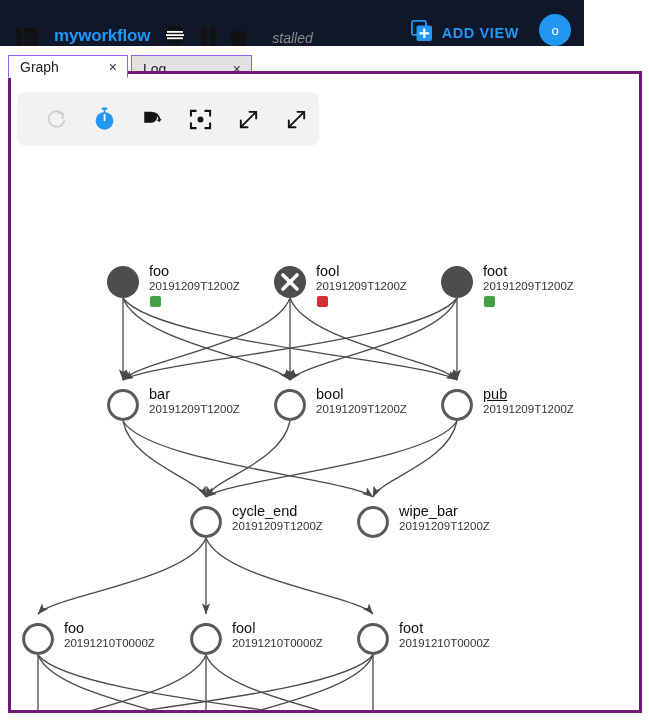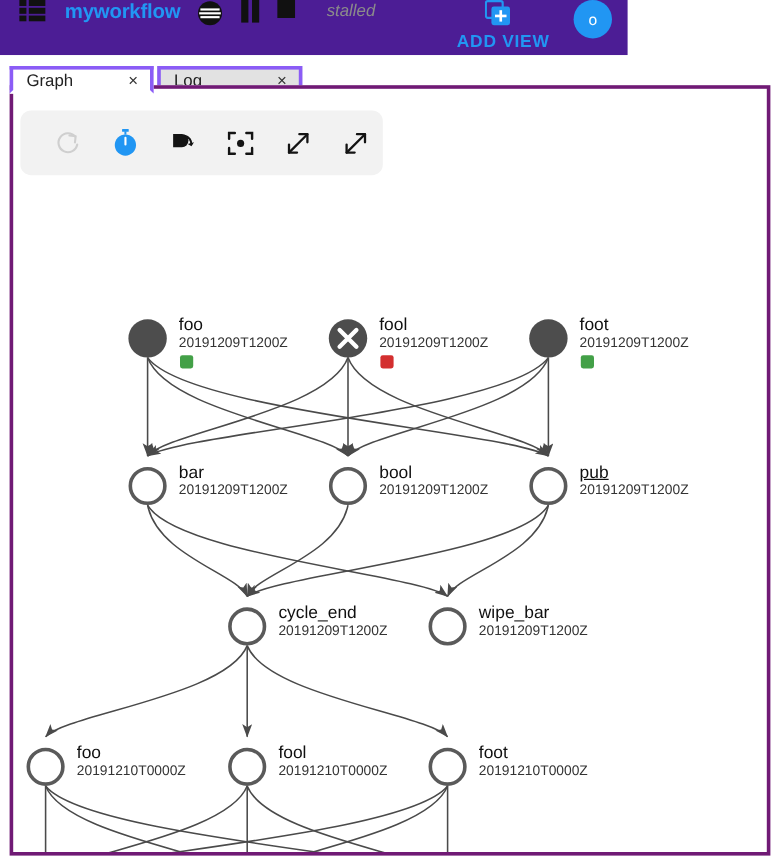--- a/index.html
+++ b/index.html
@@ -6,44 +6,43 @@
     margin: 0; padding: 0;
     width: 650px; height: 720px;
     background: #ffffff;
     font-family: "Liberation Sans", sans-serif;
     overflow: hidden;
   }
 
   
   #appbar {
     position: absolute; left: 0; top: 0;
-    width: 523px; height: 46px;
-    background: #4c1d95;
-    display: flex; align-items: flex-start;
+    width: 584px; height: 46px;
+    background: #0f172a;
+    display: flex; align-items: flex-end;
   }
   #menu-icon { margin-left: 16px; width: 22px; height: 18px; cursor: pointer; }
   #app-title {
     margin-left: 16px;
     color: #2196f3;
     font-size: 17px; font-weight: bold;
     letter-spacing: -0.2px;
     cursor: pointer;
   }
   .ctrl-icon { margin-left: 14px; cursor: pointer; display:flex; align-items:center; }
   #status-text {
     margin-left: 26px;
     color: #8b8b8b;
     font-size: 14px;
     font-style: italic;
   }
   #addview-group {
     margin-left: auto;
     display: flex; align-items: center;
     cursor: pointer;
-    flex-direction: column;
   }
   #addview-label {
     color: #2196f3; font-size: 14.5px; font-weight: bold;
     letter-spacing: 0.6px;
     margin-left: 9px;
   }
   #avatar {
     width: 32px; height: 32px; border-radius: 50%;
     background: #2196f3; color: #fff;
     display: flex; align-items: center; justify-content: center;
@@ -54,21 +53,21 @@
 
   
   #tabbar {
     position: absolute; left: 0; top: 46px;
     width: 650px; height: 32px;
     background: #ffffff;
   }
   .tab {
     position: absolute; top: 9px; height: 23px;
     box-sizing: border-box;
-    border: 3px solid #8b5cf6;
+    border: 1px solid #8b5cf6;
     display: flex; align-items: center;
     font-size: 14px; color: #222;
     cursor: pointer;
   }
   .tab.active { background: #ffffff; border-bottom-color: #ffffff; z-index: 2; }
   .tab.inactive { background: #e2e2e2; }
   .tab-label { margin-left: 11px; }
   .tab-close { margin-left: auto; margin-right: 10px; font-size: 14px; color: #333; cursor: pointer; }
   #tab-graph { left: 8px; width: 120px; }
   #tab-log   { left: 131px; width: 121px; align-items: flex-end; }

